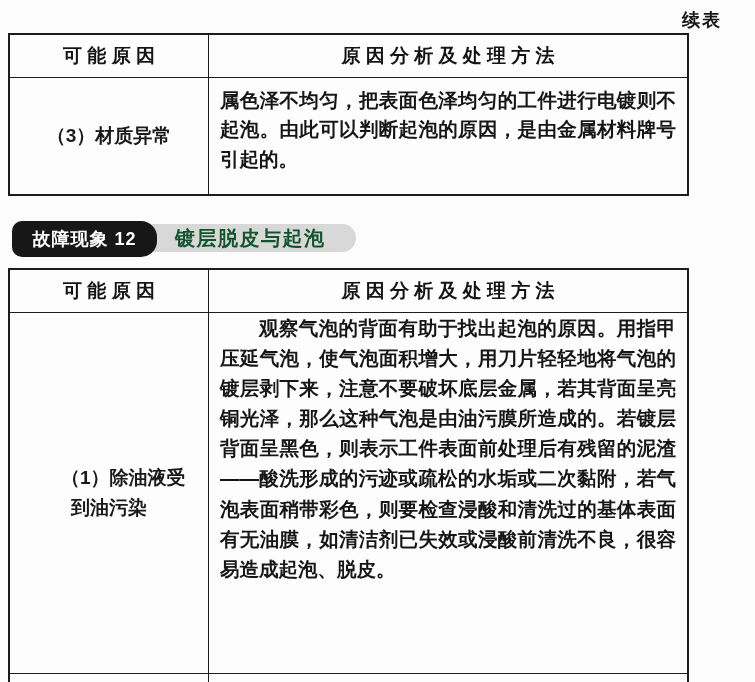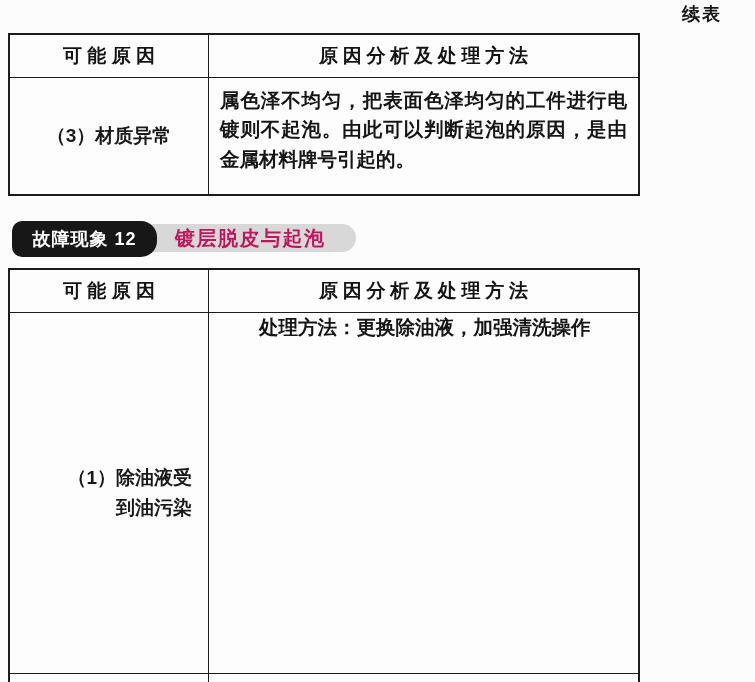--- a/index.html
+++ b/index.html
@@ -15,32 +15,32 @@
     font-family: "Liberation Sans", sans-serif;
     color: #1a1a1a;
   }
   .page {
     position: absolute;
     inset: 0;
   }
   
   .continued-label {
     position: absolute;
-    top: 2px;
+    top: 8px;
     right: 33px;
     font-size: 18px;
     font-weight: 700;
     letter-spacing: 2px;
     color: #161616;
   }
   
   .tbl {
     position: absolute;
     left: 8px;
-    width: 632px;
+    width: 681px;
     border: 2.5px solid #1c1c1c;
     box-sizing: border-box;
     background: #fdfdfd;
     display: flex;
     flex-direction: column;
   }
   .tbl-top {
     top: 33px;
     height: 163px;
   }
@@ -59,21 +59,21 @@
   }
   .td {
     box-sizing: border-box;
     min-width: 0;
   }
   .c1 {
     flex: none;
     width: 199px;
     border-right: 1.5px solid #1c1c1c;
   }
-  .c2 { flex: 1 1 auto; font-family: Liberation Serif, serif; }
+  .c2 { flex: 1 1 auto; }
   .th-cell {
     display: flex;
     align-items: center;
     justify-content: center;
     font-size: 19px;
     font-weight: 700;
     color: #141414;
   }
   .cause-cell {
     display: flex;
@@ -82,21 +82,21 @@
     font-size: 19px;
     font-weight: 600;
     padding: 0 6px;
   }
   .cause-cell p {
     margin: 10px;
     line-height: 30px;
   }
   .cause-center p { text-align: center; }
   .cause-wrap p {
-    text-align: right;
+    text-align: center;
     text-indent: 1.5em;
   }
   .analysis-cell {
     padding: 0 11px;
     font-size: 19.5px;
     font-weight: 600;
     color: #161616;
   }
   .analysis-top { padding-top: 1px; }
   .analysis-cell p.para {
@@ -131,21 +131,21 @@
   }
   .badge-title-text {
     position: absolute;
     left: 163px;
     top: 3px;
     height: 46px;
     line-height: 28px;
     font-size: 20px;
     font-weight: 700;
     letter-spacing: 1.5px;
-    color: #be185d;
+    color: #14532d;
   }
   .badge-pill {
     position: absolute;
     left: 0;
     top: 0;
     width: 145px;
     height: 36px;
     background: #171717;
     border-radius: 10px 16px 16px 10px;
     display: flex;
@@ -188,21 +188,21 @@
   <div class="tbl tbl-main">
     <div class="tr thead">
       <div class="td c1 th-cell">可 能 原 因</div>
       <div class="td c2 th-cell">原 因 分 析 及 处 理 方 法</div>
     </div>
     <div class="tr" style="height:360px;">
       <div class="td c1 cause-cell cause-wrap">
         <p>（1）除油液受到油污染</p>
       </div>
       <div class="td c2 analysis-cell lh-t2">
-        <p class="para">处理方法：更换除油液，加强清洗操作</p>
+        <p class="para">观察气泡的背面有助于找出起泡的原因。用指甲压延气泡，使气泡面积增大，用刀片轻轻地将气泡的镀层剥下来，注意不要破坏底层金属，若其背面呈亮铜光泽，那么这种气泡是由油污膜所造成的。若镀层背面呈黑色，则表示工件表面前处理后有残留的泥渣——酸洗形成的污迹或疏松的水垢或二次黏附，若气泡表面稍带彩色，则要检查浸酸和清洗过的基体表面有无油膜，如清洁剂已失效或浸酸前清洗不良，很容易造成起泡、脱皮。</p>
       </div>
     </div>
     <div class="tr stub">
       <div class="td c1"></div>
       <div class="td c2"></div>
     </div>
   </div>
 
 </div>
 

